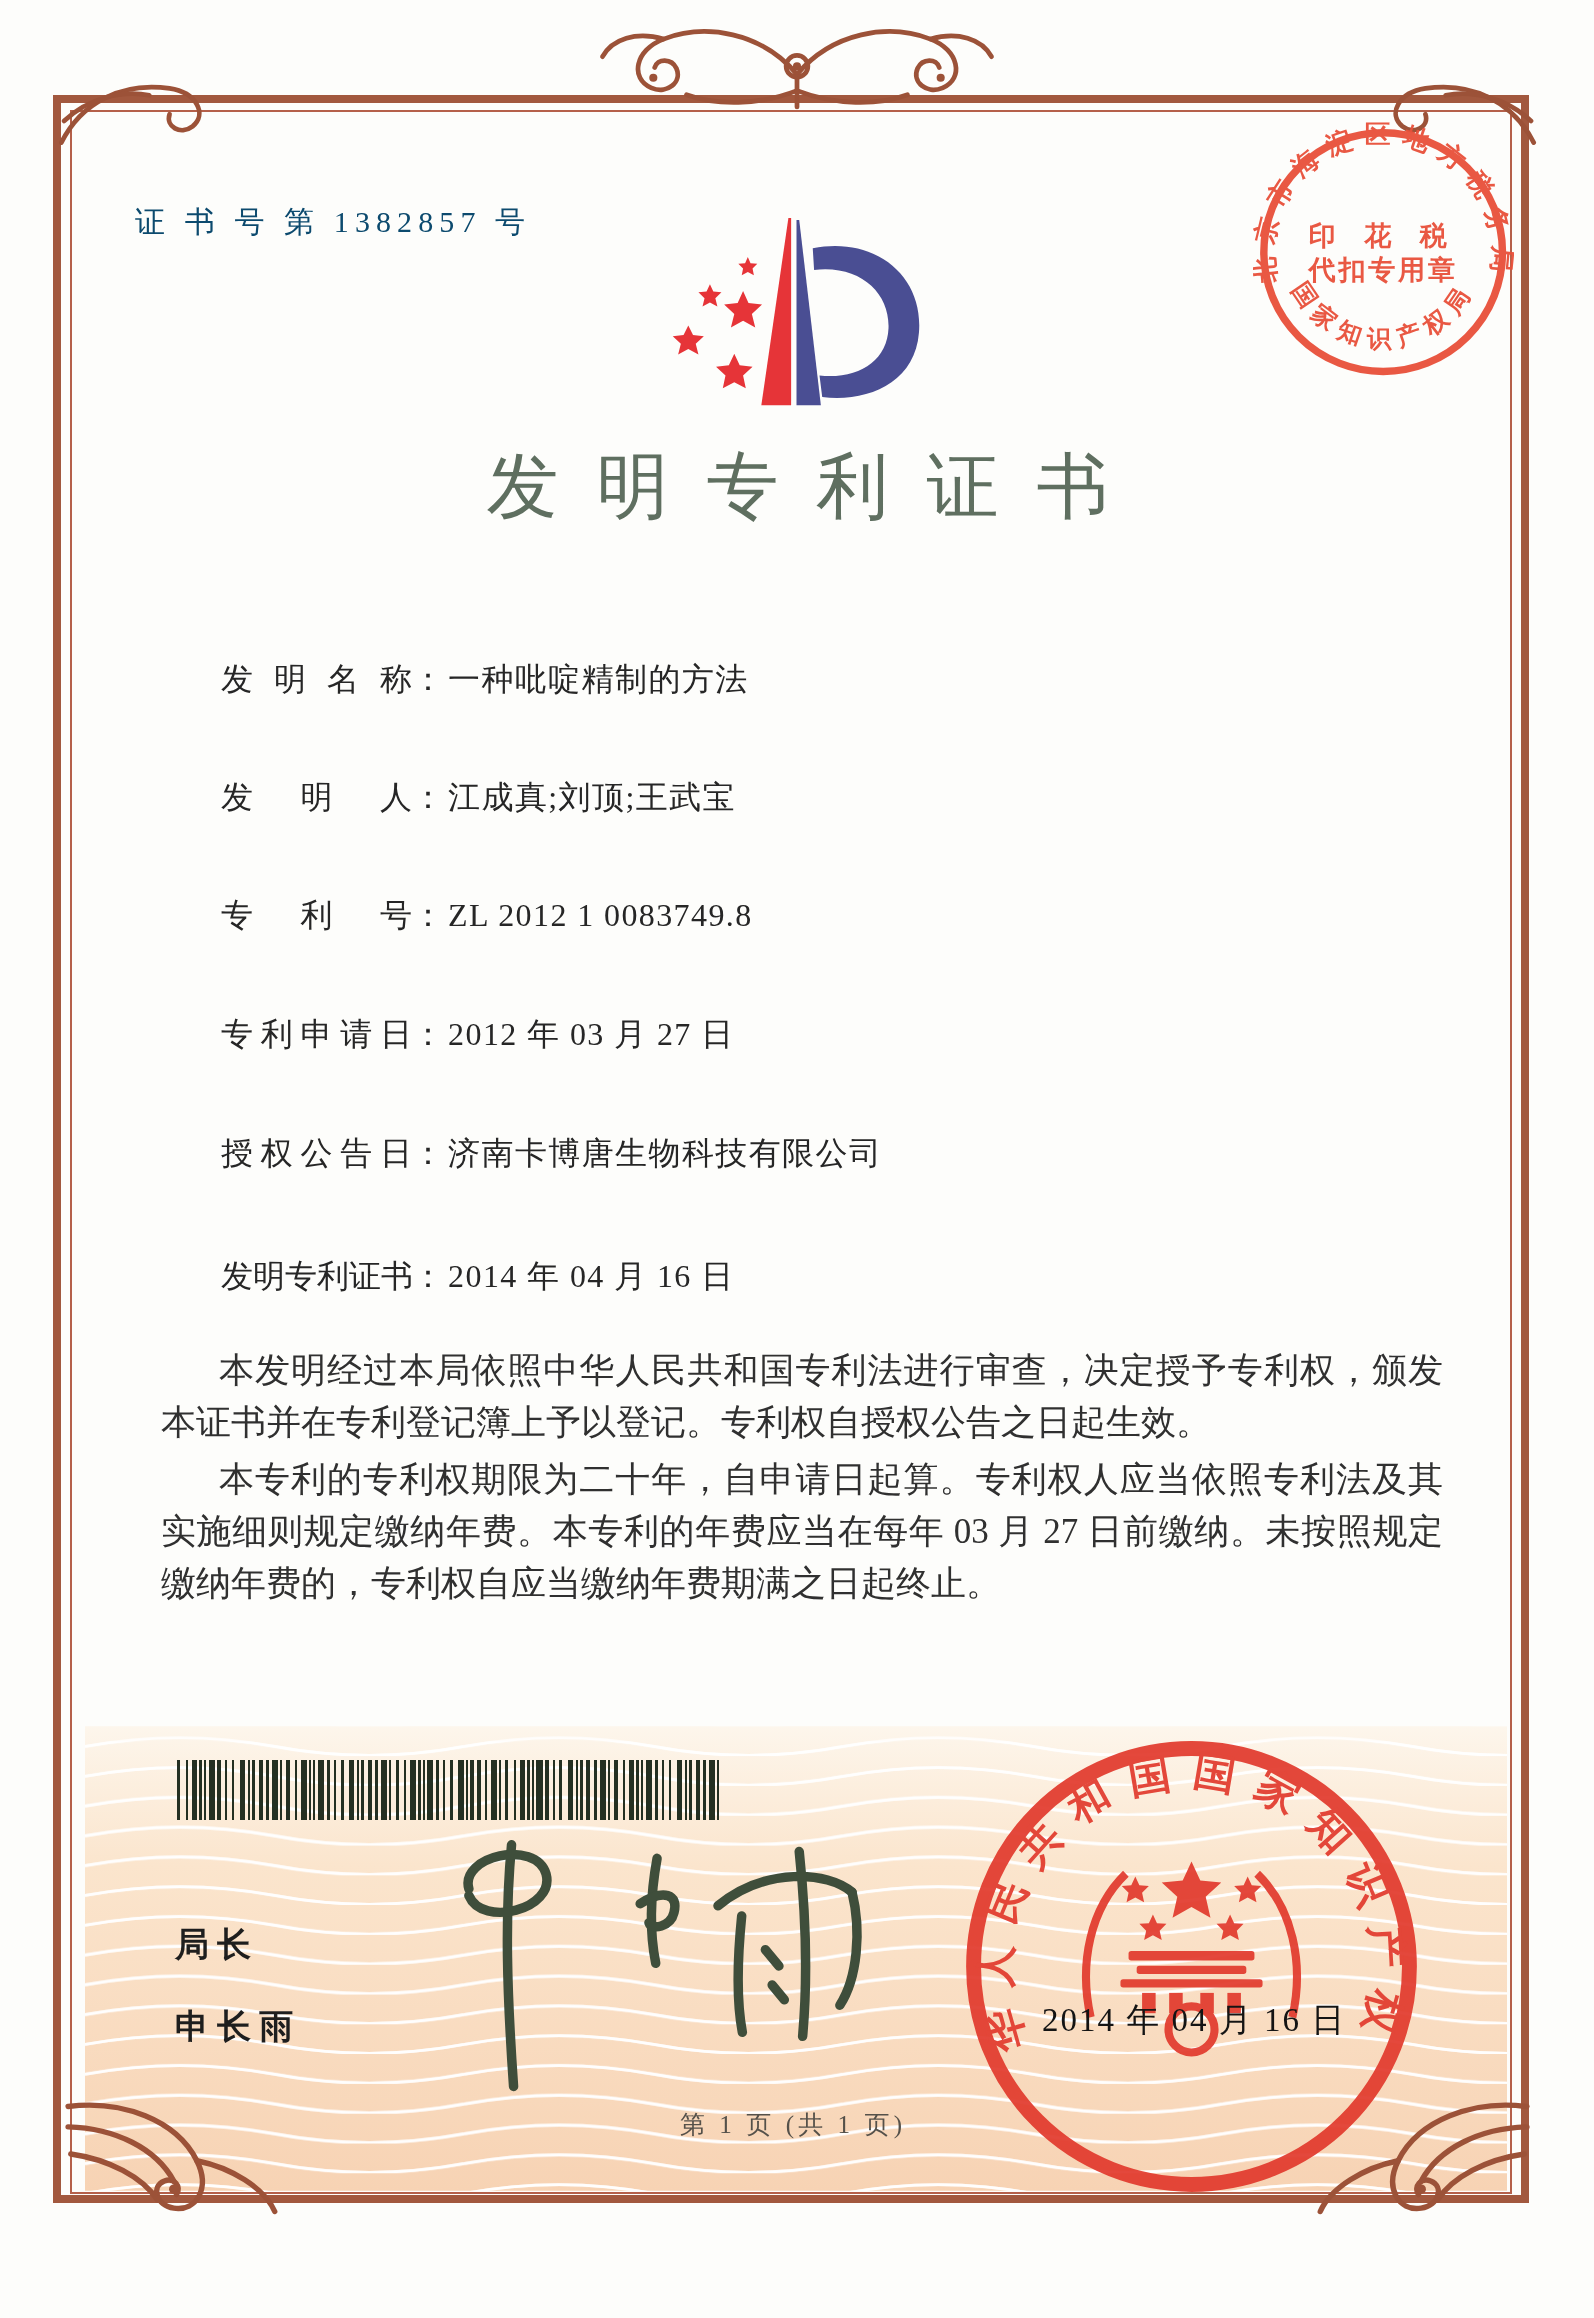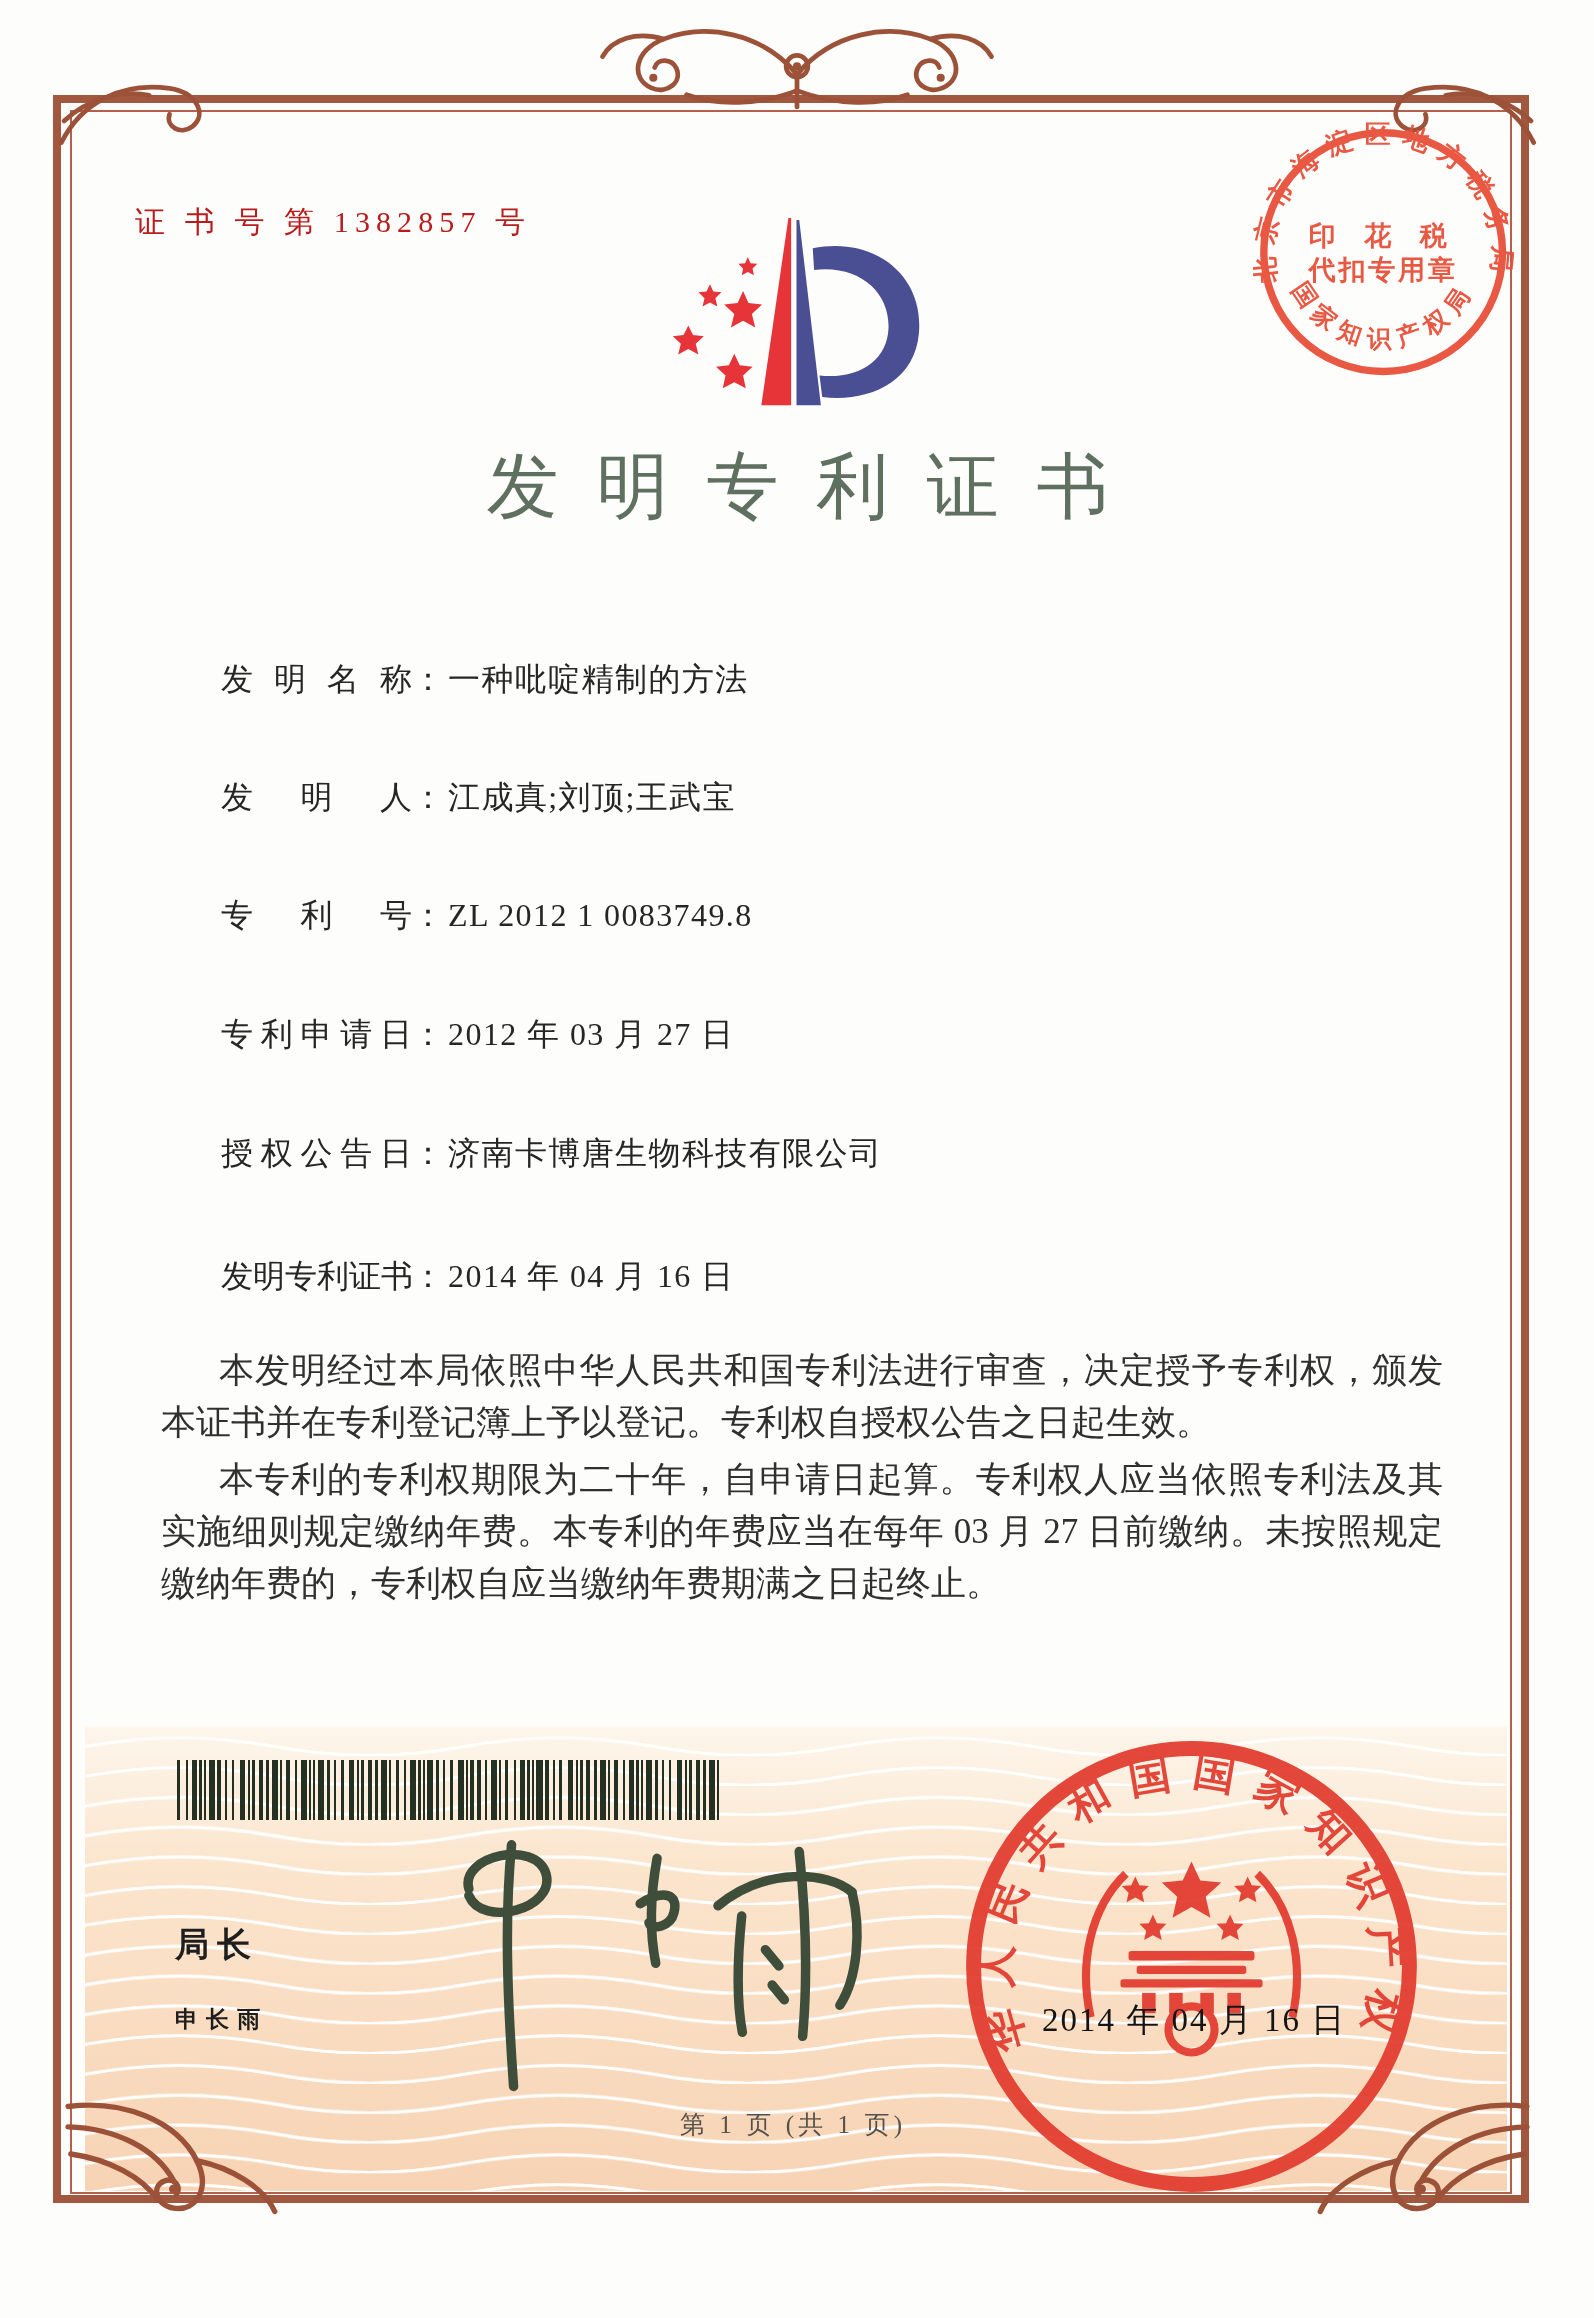--- a/index.html
+++ b/index.html
@@ -7,21 +7,21 @@
     width:1595px;height:2319px;position:relative;background:#fdfdfb;
     font-family:"Liberation Serif","DejaVu Serif",serif;color:#2d2d2d;overflow:hidden;
   }
   .abs{position:absolute;}
   
   .frame-outer{position:absolute;left:53px;top:95px;right:66px;bottom:116px;border:8.1px solid #a2583e;}
   .frame-inner{position:absolute;left:70px;top:110px;right:83px;bottom:125px;border:2px solid #b5604a;}
   
   .wave-wrap{left:85px;top:1726px;width:1422px;height:465px;}
   
-  .cert-no{left:135px;top:202px;font-size:30px;letter-spacing:6.1px;color:#b91c1c;}
+  .cert-no{left:135px;top:202px;font-size:30px;letter-spacing:6.1px;color:#0c4a6e;}
   .logo{left:645px;top:194px;}
   .doc-title{left:0;right:0;top:439px;text-align:center;font-size:72px;color:#5f6f60;
     letter-spacing:38px;padding-left:38px;font-weight:400;}
   
   .fields{left:173px;top:658px;width:1273px;}
   .field-row{position:absolute;left:0;font-size:32px;white-space:nowrap;color:#262626;}
   .f-label{display:inline-block;width:191px;text-align:justify;text-align-last:justify;vertical-align:bottom;margin-left:48px;}
   .f-colon{display:inline-block;}
   .f-value{display:inline-block;margin-left:4.1px;letter-spacing:1.4px;}
   .r0{top:0;} .r1{top:118px;} .r2{top:236px;} .r3{top:355px;} .r4{top:474px;} .r5{top:597px;}
@@ -29,21 +29,21 @@
   .body-text{left:161px;top:1345px;width:1282px;font-size:35px;line-height:52px;
     text-align:justify;color:#303030;}
   .body-text p{margin:0 0 5.4px 0;text-indent:58px;}
   
   .barcode{left:177px;top:1760px;width:550px;height:60px;display:flex;align-items:stretch;}
   .barcode .bar{background:#243022;height:100%;flex:none;}
   
   .sig-title{left:175px;top:1922px;font-family:"Liberation Sans","DejaVu Sans",sans-serif;
     font-weight:600;font-size:34px;letter-spacing:8.1px;color:#1e1e1e;}
   .sig-name{left:175px;top:2004px;font-family:"Liberation Sans","DejaVu Sans",sans-serif;
-    font-weight:600;font-size:23px;letter-spacing:8.1px;color:#1e1e1e;}
+    font-weight:600;font-size:34px;letter-spacing:8.1px;color:#1e1e1e;}
   .sig-svg{left:366px;top:1821px;}
   
   .seal-svg{left:958px;top:1733px;opacity:.93;}
   .seal-date{left:974px;top:1998px;width:440px;text-align:center;font-size:33px;
     letter-spacing:2px;color:#141414;}
   .stamp-svg{left:1253px;top:122px;opacity:.95;}
   
   .page-footer{left:78px;right:87px;top:2108px;text-align:center;font-size:25px;
     letter-spacing:4.1px;color:#55514a;}
 </style>

